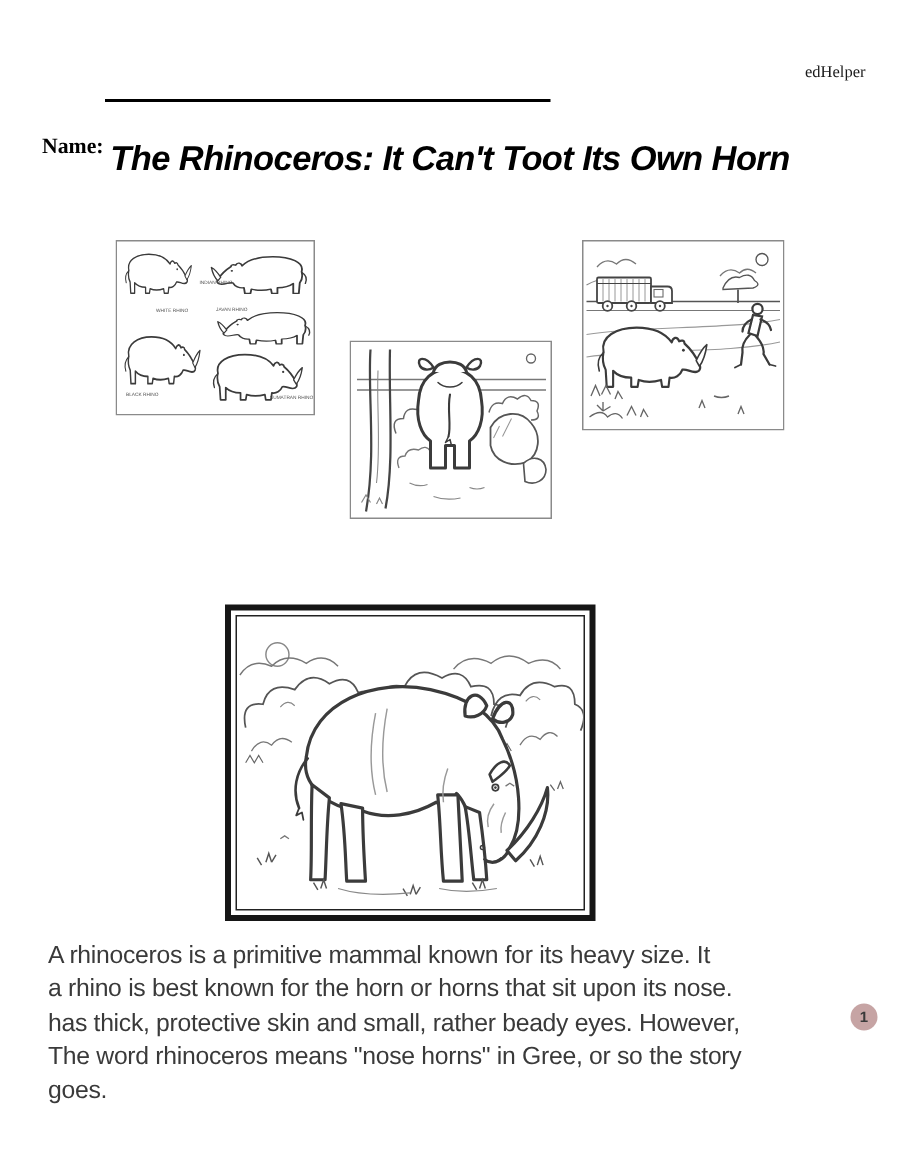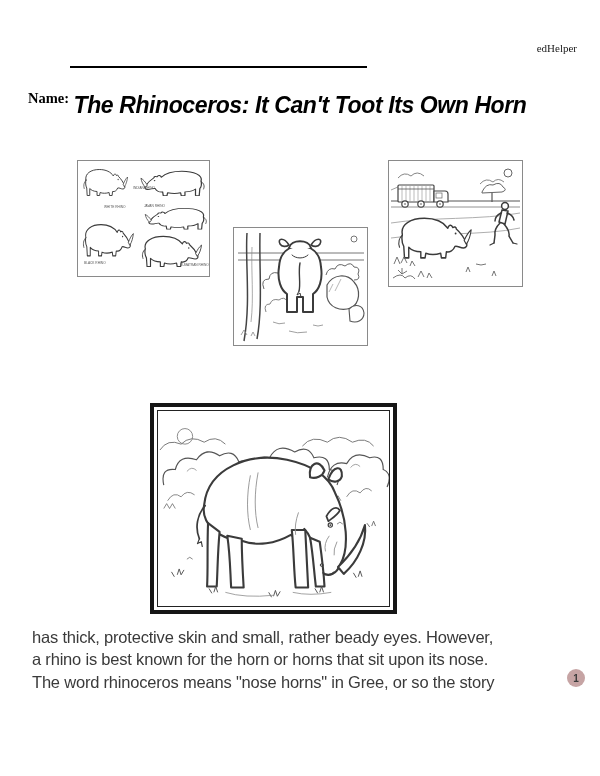--- a/index.html
+++ b/index.html
@@ -238,18 +238,20 @@
         <path d="M208,170 l2,-6 l2,6 m-6,1 l-3,-5"></path>
         <path d="M70,186 q20,6 50,3" stroke="#888" stroke-width="0.8"></path>
         <path d="M140,186 q18,4 40,0" stroke="#888" stroke-width="0.8"></path>
         <path d="M30,152 l3,-2 l3,2 m150,-36 l3,-2 l3,2" stroke="#777" stroke-width="0.9"></path>
       </g>
     </svg>
   </div>
 </div>
 
 <div class="paragraph">
+  <div class="pline">A rhinoceros is a primitive mammal known for its heavy size. It</div>
+  <div class="pline">a rhino is best known for the horn or horns that sit upon its nose.</div>
   <div class="pline">has thick, protective skin and small, rather beady eyes. However,</div>
-  <div class="pline">a rhino is best known for the horn or horns that sit upon its nose.</div>
   <div class="pline">The word rhinoceros means "nose horns" in Gree, or so the story</div>
+  <div class="pline">goes.</div>
 </div>
 
 <div class="page-badge">1</div>
 
 </body></html>

